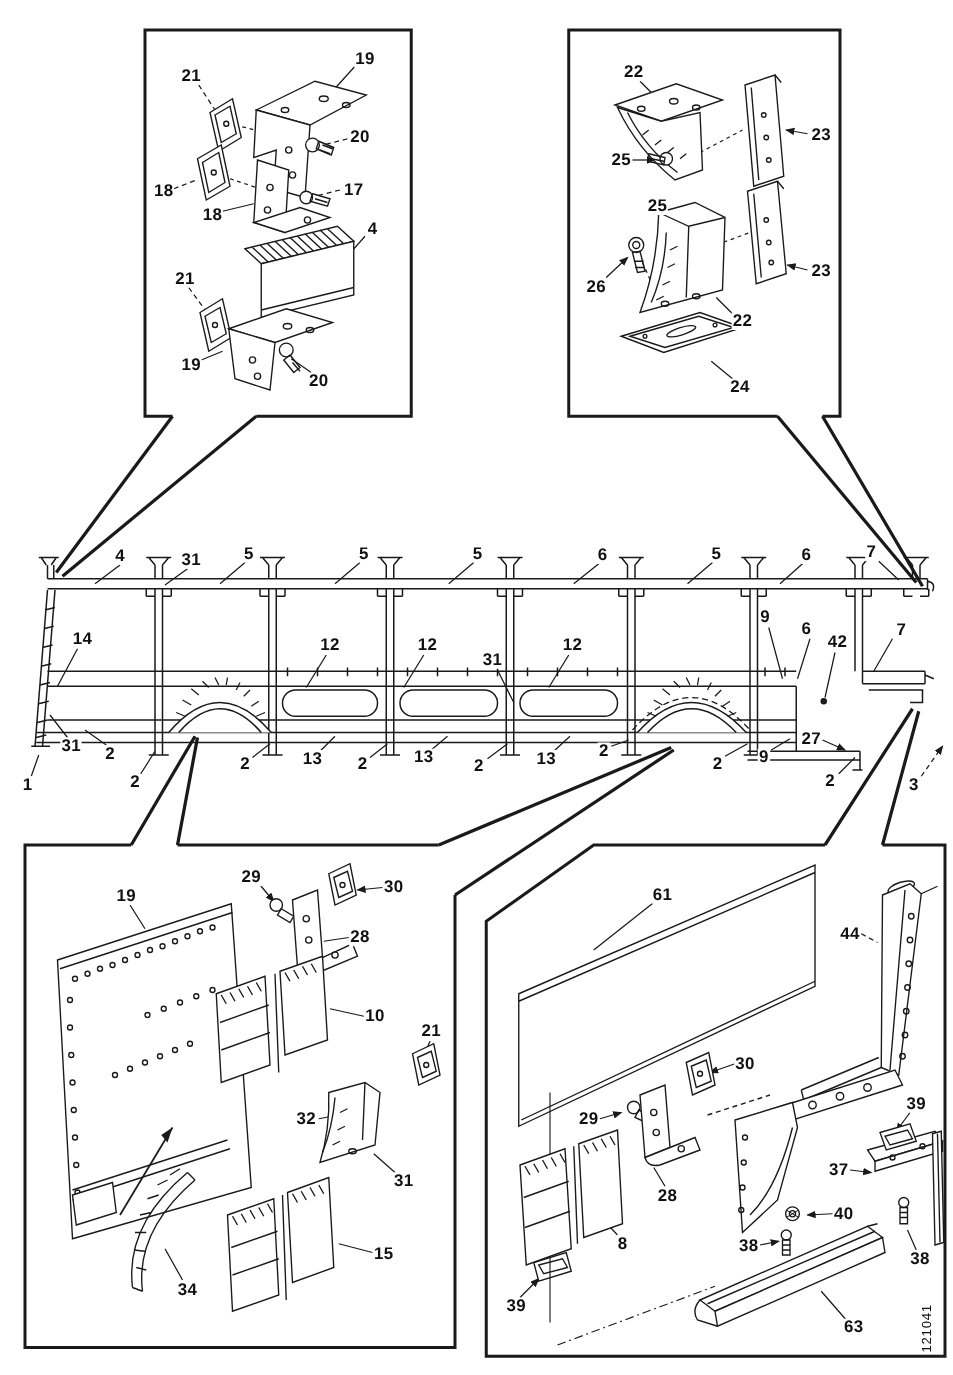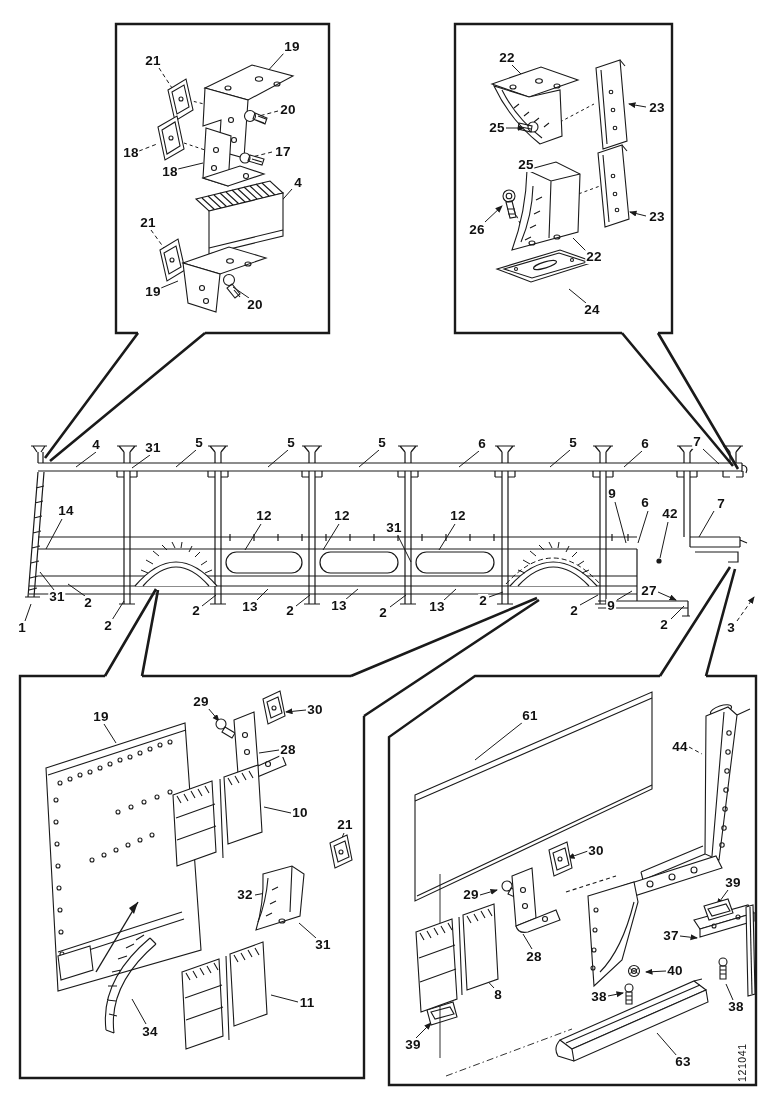--- a/index.html
+++ b/index.html
@@ -500,21 +500,21 @@
       <span class="lbl" style="left: 731px; top: 628px;">3</span>
       <span class="lbl" style="left: 101px; top: 717px;">19</span>
       <span class="lbl" style="left: 201px; top: 702px;">29</span>
       <span class="lbl" style="left: 315px; top: 710px;">30</span>
       <span class="lbl" style="left: 288px; top: 750px;">28</span>
       <span class="lbl" style="left: 300px; top: 813px;">10</span>
       <span class="lbl" style="left: 345px; top: 825px;">21</span>
       <span class="lbl" style="left: 245px; top: 895px;">32</span>
       <span class="lbl" style="left: 323px; top: 945px;">31</span>
       <span class="lbl" style="left: 150px; top: 1032px;">34</span>
-      <span class="lbl" style="left: 307px; top: 1003px;">11</span>
+      <span class="lbl" style="left: 307px; top: 1003px;">15</span>
       <span class="lbl" style="left: 530px; top: 716px;">61</span>
       <span class="lbl" style="left: 680px; top: 747px;">44</span>
       <span class="lbl" style="left: 596px; top: 851px;">30</span>
       <span class="lbl" style="left: 471px; top: 895px;">29</span>
       <span class="lbl" style="left: 534px; top: 957px;">28</span>
       <span class="lbl" style="left: 498px; top: 995px;">8</span>
       <span class="lbl" style="left: 413px; top: 1045px;">39</span>
       <span class="lbl" style="left: 599px; top: 997px;">38</span>
       <span class="lbl" style="left: 675px; top: 971px;">40</span>
       <span class="lbl" style="left: 671px; top: 936px;">37</span>

